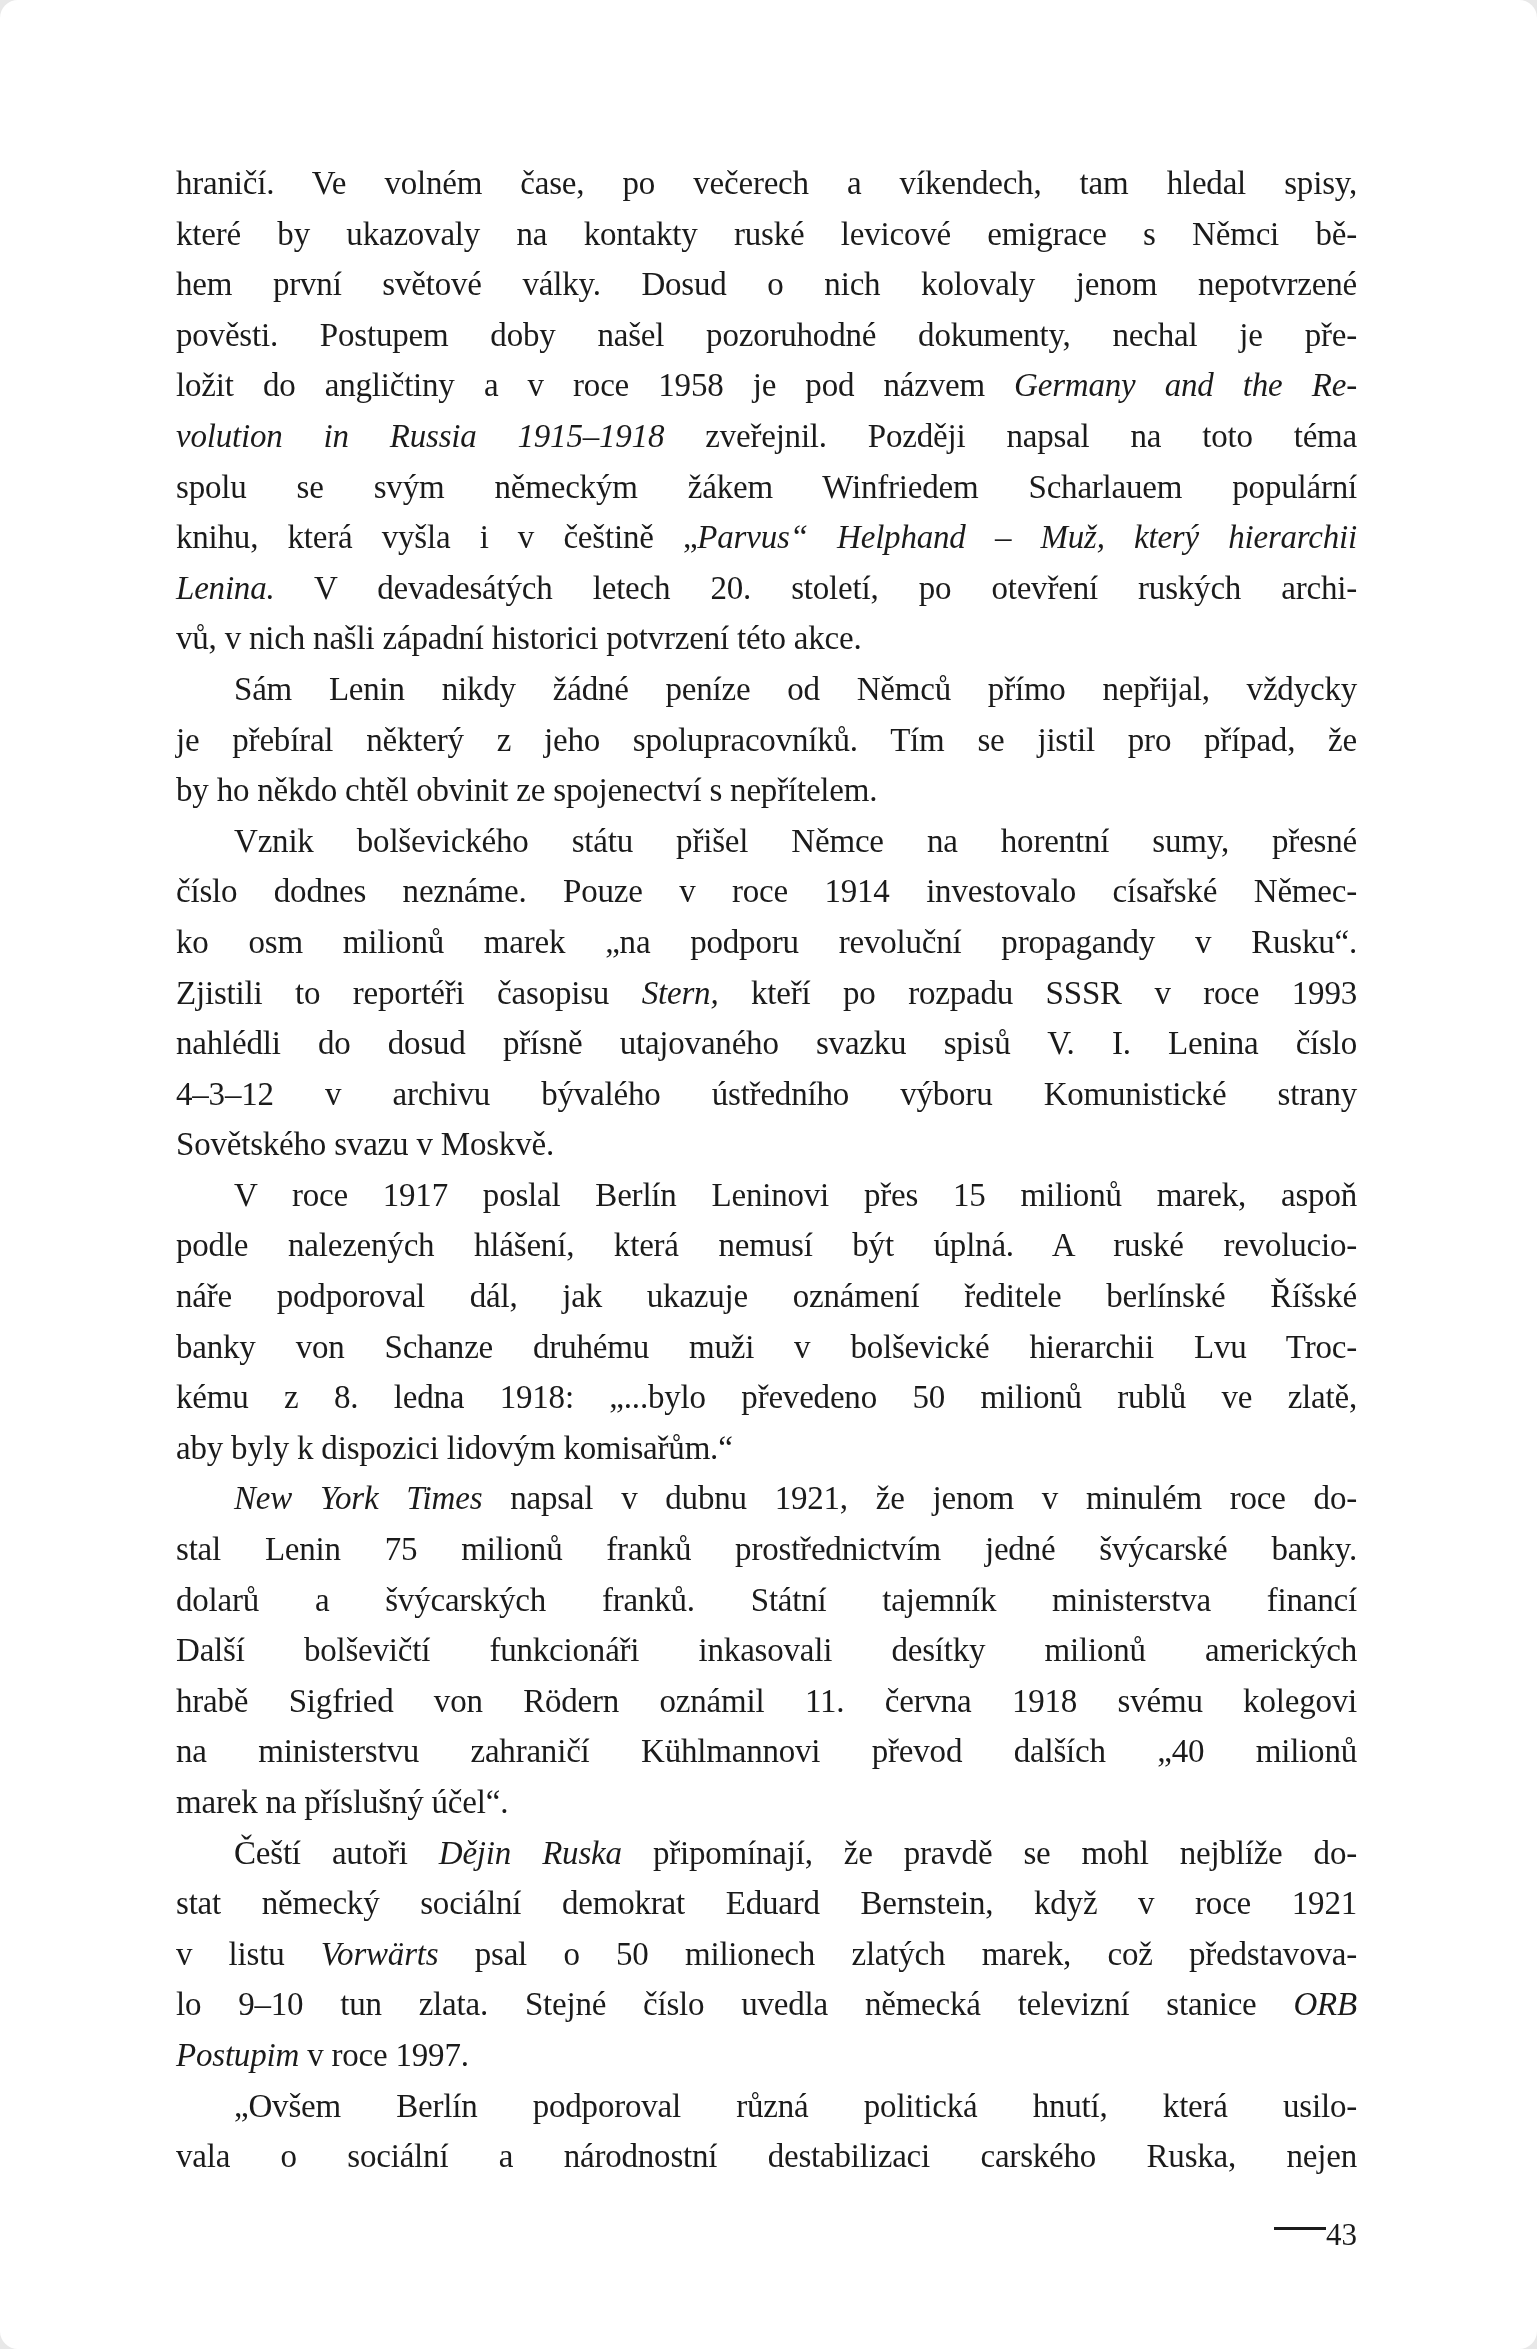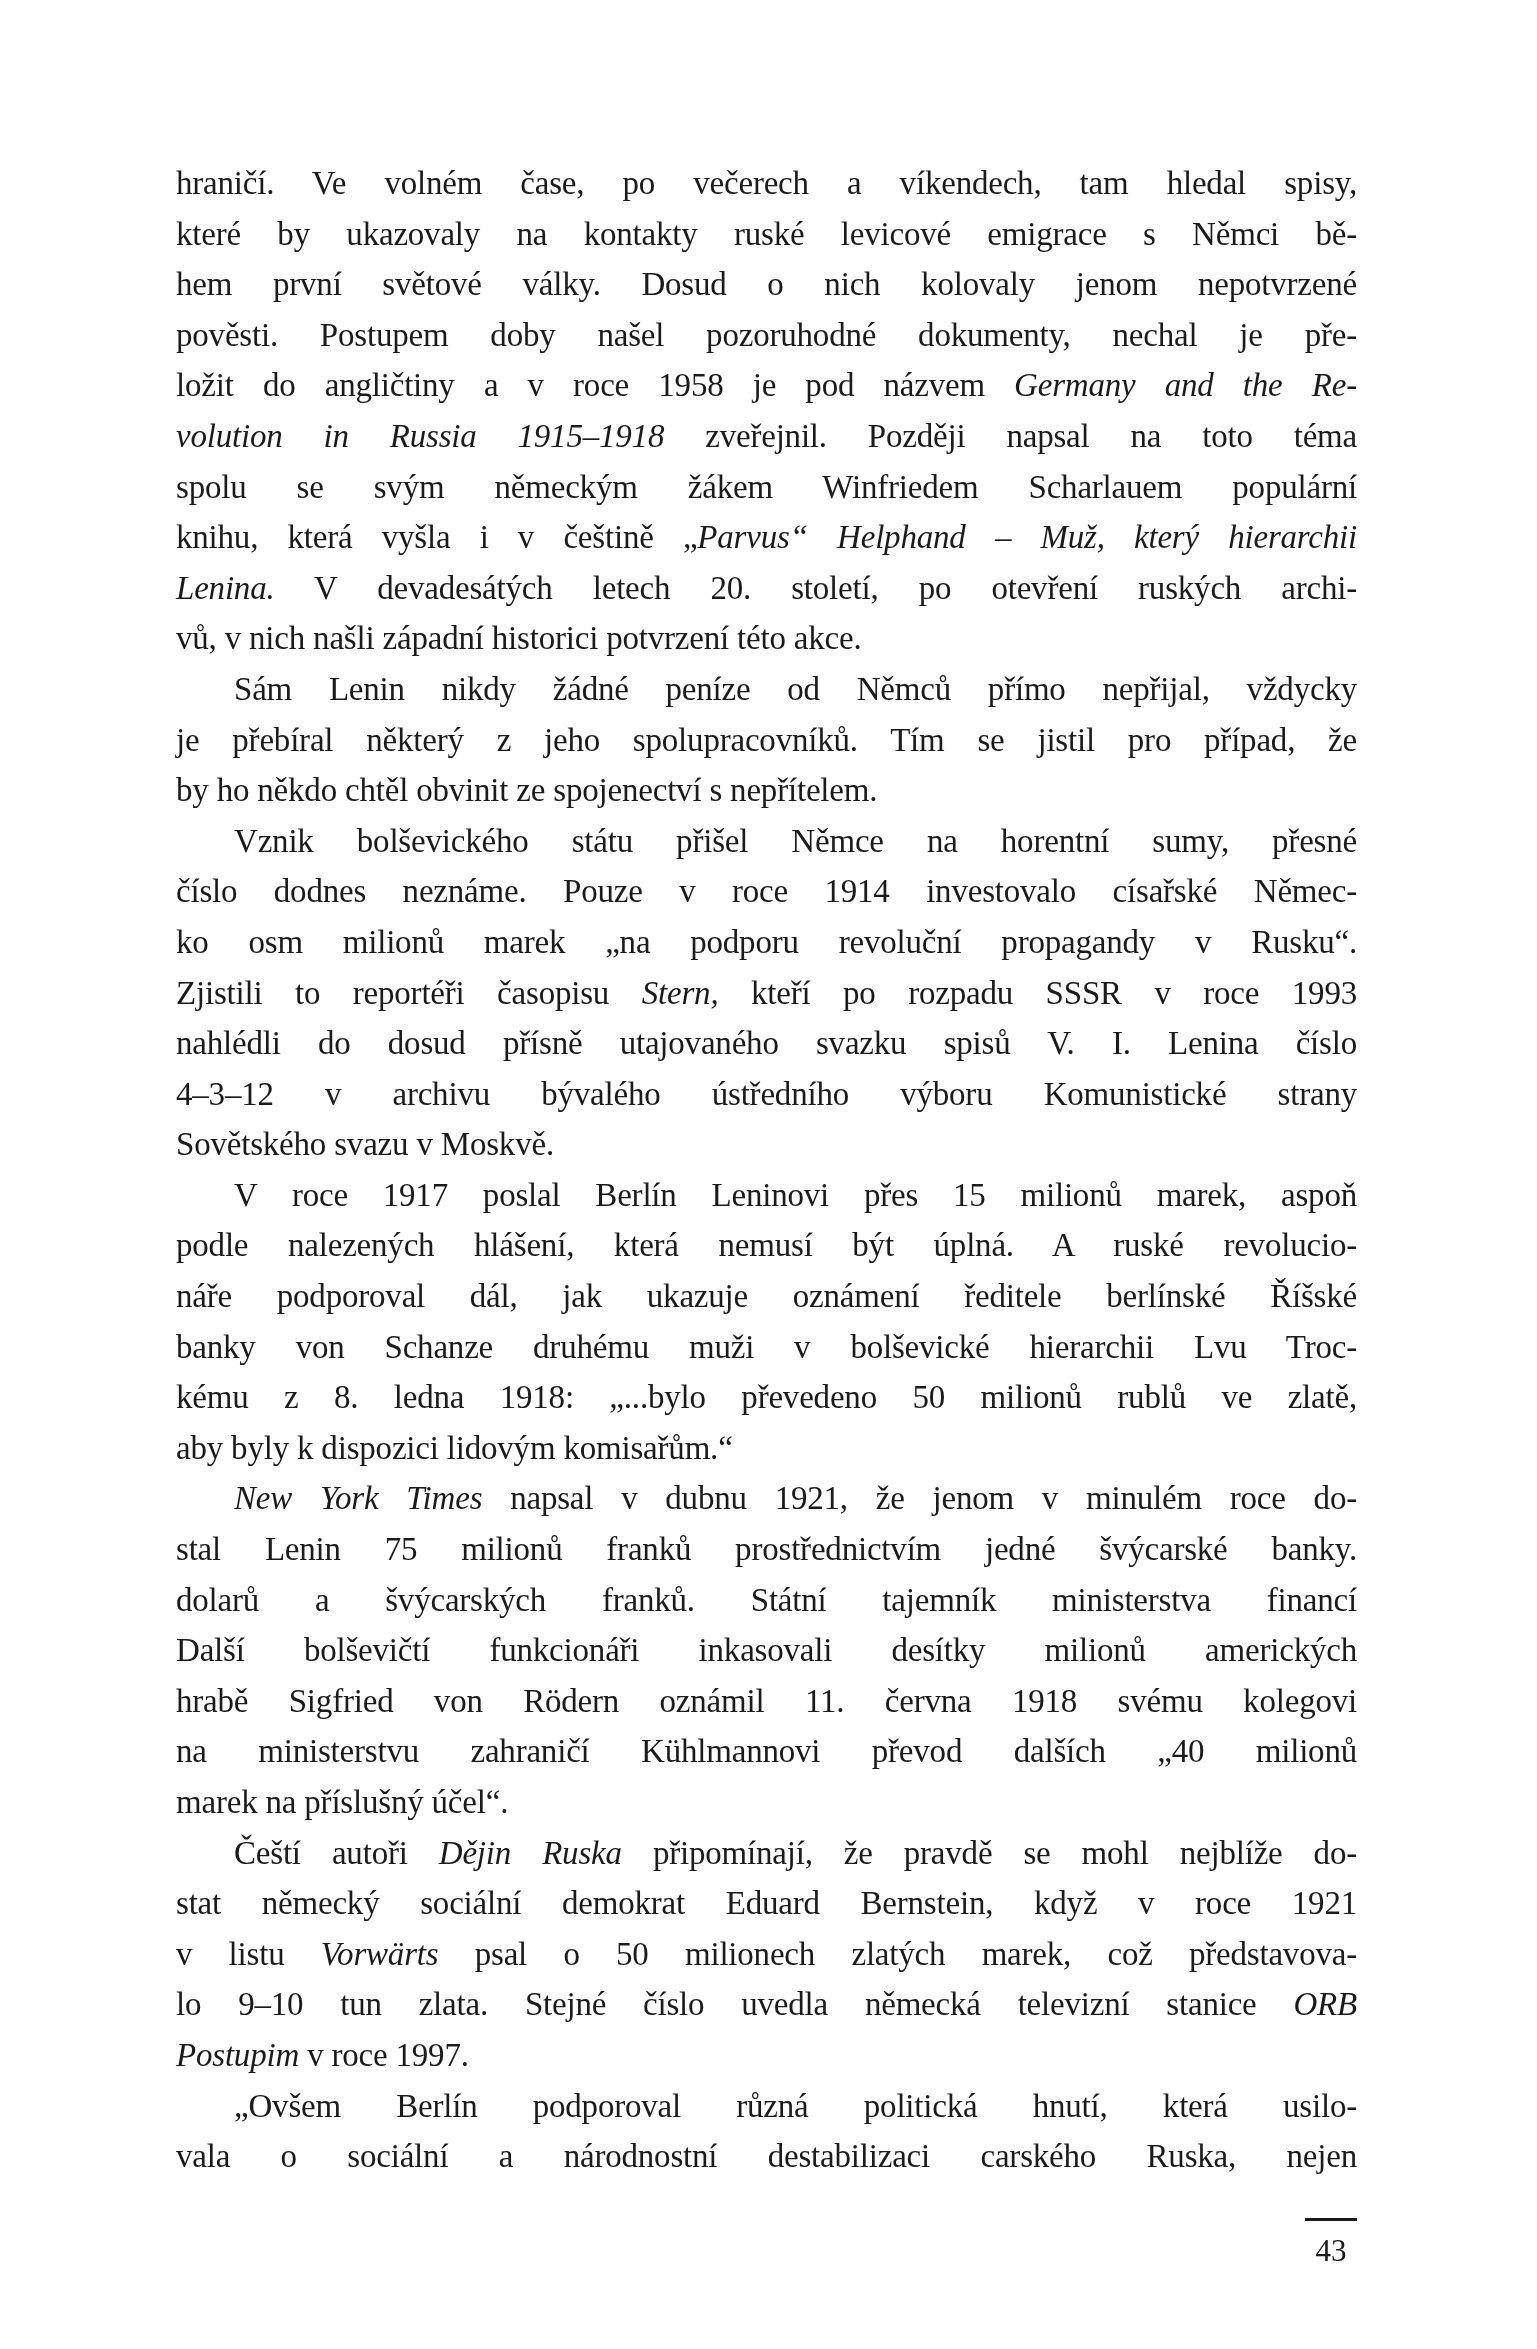--- a/index.html
+++ b/index.html
@@ -9,20 +9,21 @@
   }
   .page {
     position: relative;
     width: 1537px;
     height: 2349px;
     margin: 0 auto;
     background: #ffffff;
     color: #1b1b1b;
     font-family: "Liberation Serif", "DejaVu Serif", serif;
     overflow: hidden;
+    border-radius: 18px;
   }
   .text-block {
     position: absolute;
     left: 176px;
     top: 158px;
     width: 1181px;
   }
   .line {
     font-size: 33px;
     line-height: 50.6px;
@@ -40,21 +41,21 @@
     text-align-last: left;
   }
   .it {
     font-style: italic;
   }
   .footer {
     position: absolute;
     right: 180px;
     top: 2218px;
     display: inline-flex;
-    flex-direction: column;
+    flex-direction: row;
     align-items: center;
   }
   .footer-rule {
     width: 52px;
     height: 3px;
     background: #1b1b1b;
     margin-bottom: 13px;
   }
   .page-number {
     font-size: 31px;

